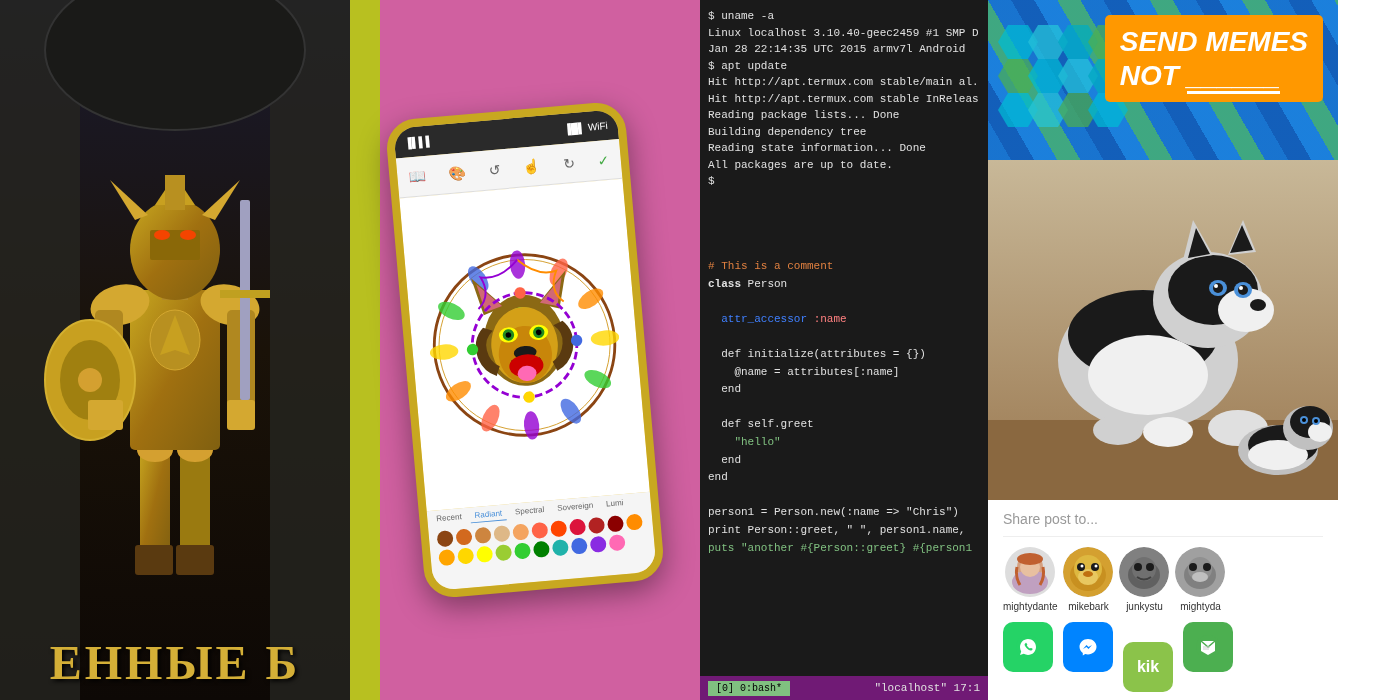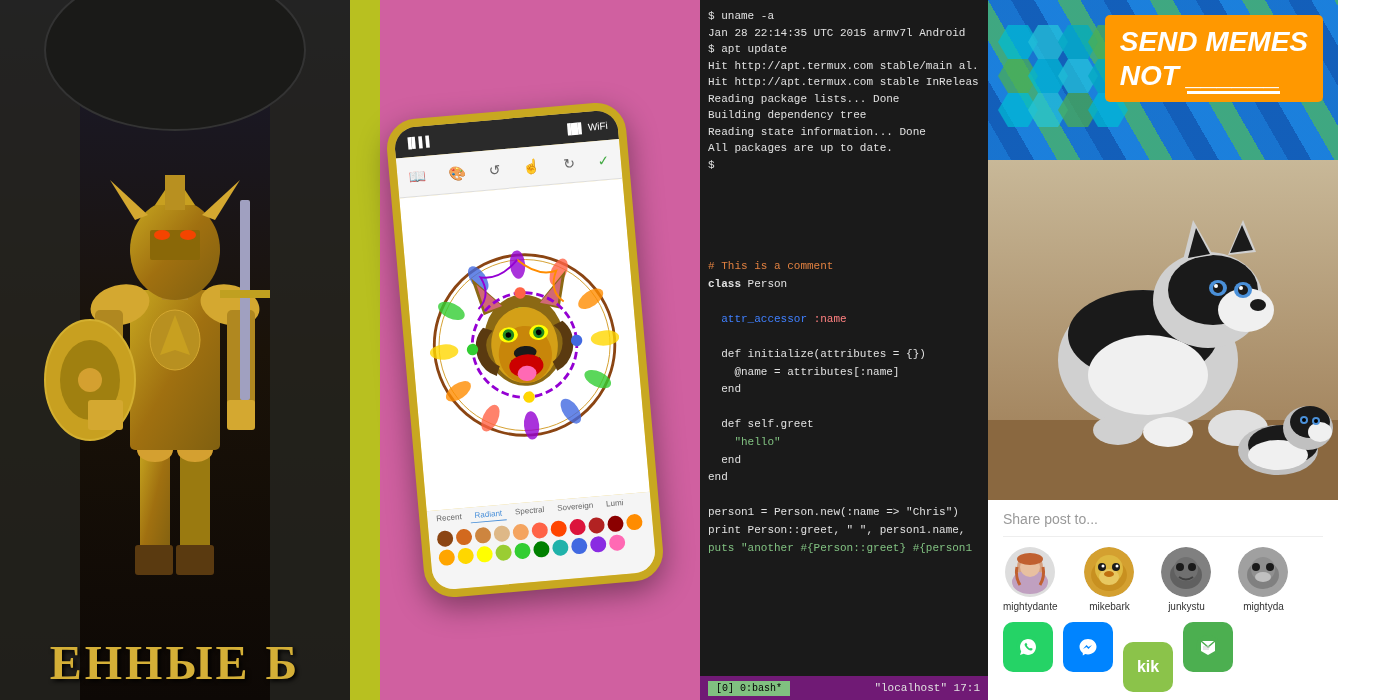--- a/index.html
+++ b/index.html
@@ -251,21 +251,21 @@
       display: flex;
       flex-direction: column;
       gap: 10px;
     }
     .share-title {
       font-size: 14px;
       color: #999;
     }
     .share-users {
       display: flex;
-      gap: 27px;
+      gap: 6px;
     }
     .share-user {
       display: flex;
       flex-direction: column;
       align-items: center;
       gap: 4px;
     }
     .user-avatar {
       width: 50px;
       height: 50px;
@@ -504,20 +504,21 @@
         <div class="swatch" style="background:#FF69B4"></div>
       </div>
     </div>
   </div>
 </div>
 
 <div class="panel-terminal">
 
   <div class="terminal-section">
     <div><span style="color:#e0e0e0">$ uname -a</span></div>
+    <div><span style="color:#e0e0e0">Linux localhost 3.10.40-geec2459 #1 SMP D</span></div>
     <div><span style="color:#e0e0e0">Jan 28 22:14:35 UTC 2015 armv7l Android</span></div>
     <div><span style="color:#e0e0e0">$ apt update</span></div>
     <div><span style="color:#e0e0e0">Hit http://apt.termux.com stable/main al.</span></div>
     <div><span style="color:#e0e0e0">Hit http://apt.termux.com stable InRele<span style="color:#e0e0e0">as</span></span></div>
     <div><span style="color:#e0e0e0">Reading package lists... Done</span></div>
     <div><span style="color:#e0e0e0">Building dependency tree</span></div>
     <div><span style="color:#e0e0e0">Reading state information... Done</span></div>
     <div><span style="color:#e0e0e0">All packages are up to date.</span></div>
     <div><span style="color:#e0e0e0">$ <span style="background:#e0e0e0;color:#1a1a1a"> </span></span></div>
   </div>

